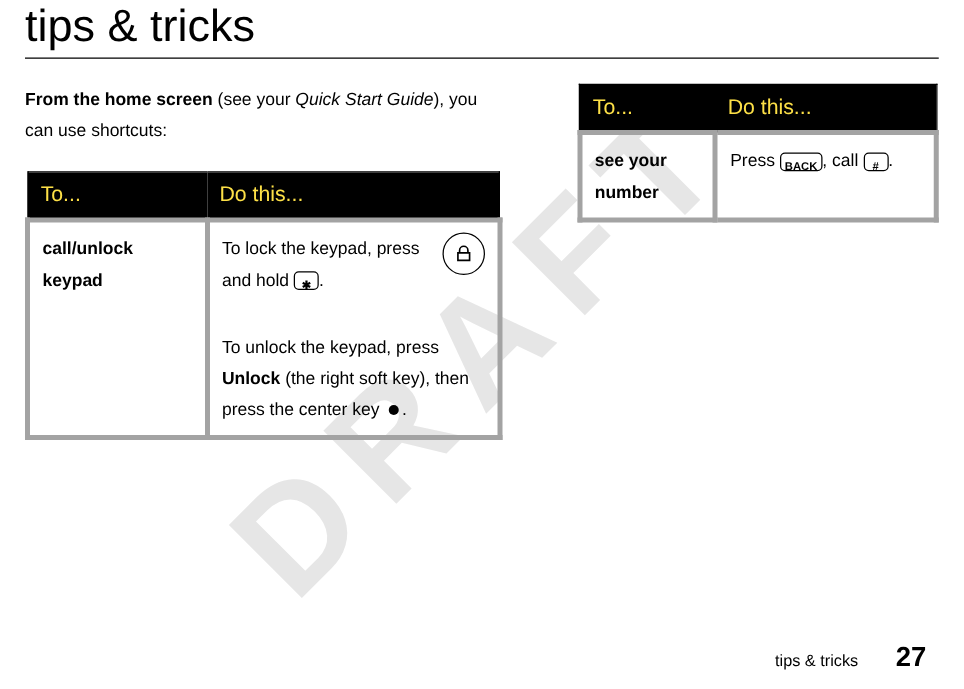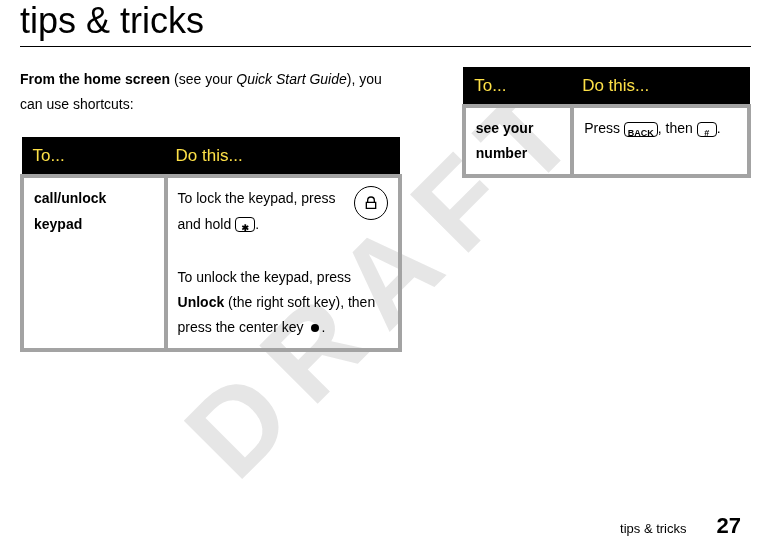--- a/index.html
+++ b/index.html
@@ -142,21 +142,21 @@
     <div class="col-right">
       <table>
         <tbody>
             <tr>
           <th>To...</th>
           <th>Do this...</th>
         </tr>
         <tr>
           <td class="col-to">see your number</td>
           <td>
-            <span>Press </span><span class="icon-key">BACK</span><span>, then </span><span class="icon-key">#</span><span>.</span>
+            <span>Press </span><span class="icon-key">BACK</span><span>, call </span><span class="icon-key">#</span><span>.</span>
           </td>
         </tr>
       </tbody>
         </table>
     </div>
   </div>
 </div>
 
 <div class="footer">
   <span>tips &amp; tricks</span>

